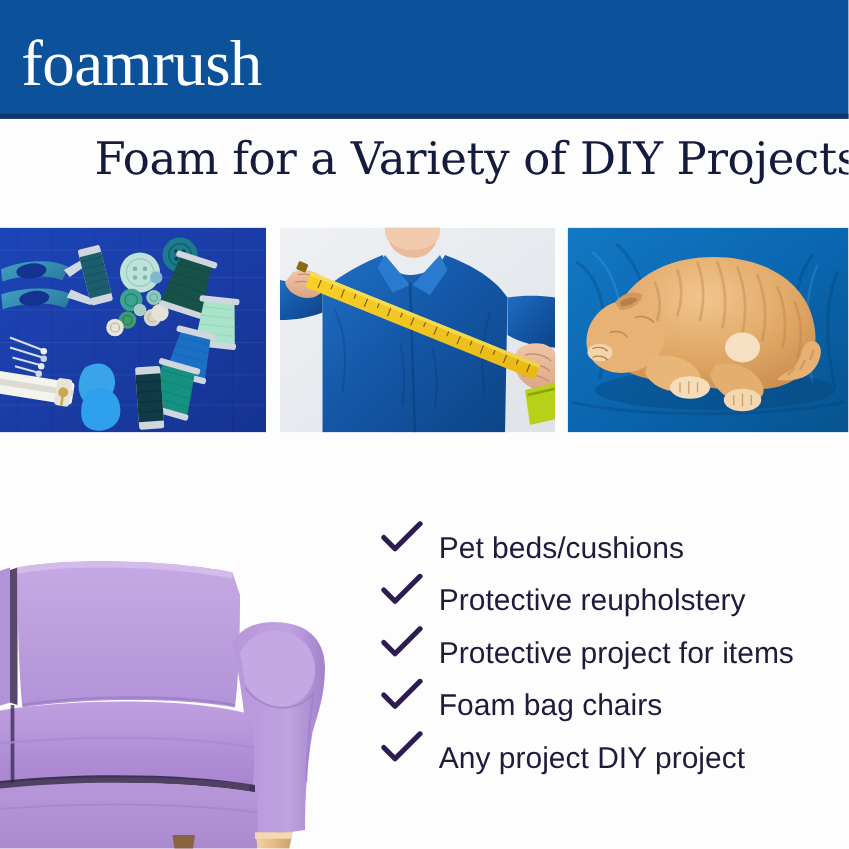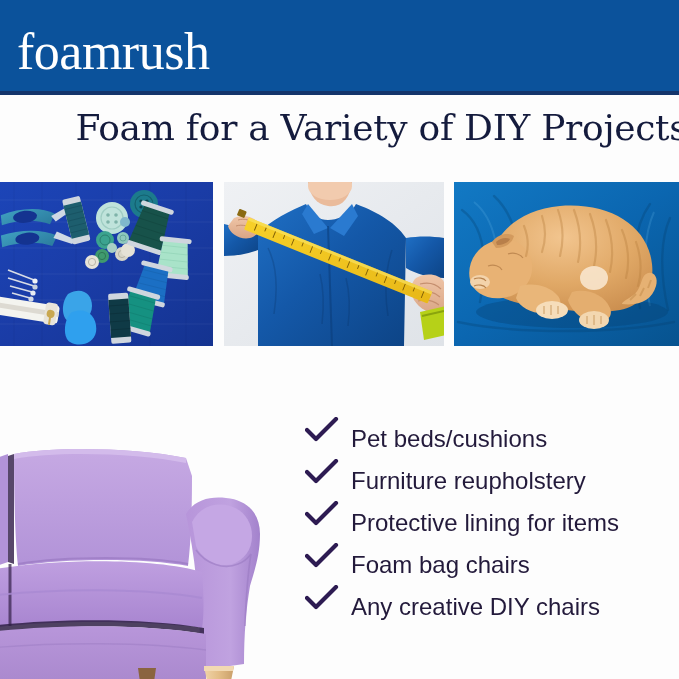--- a/index.html
+++ b/index.html
@@ -409,48 +409,48 @@
       </span>
       <span class="bullet-label">Pet beds/cushions</span>
     </div>
 
     <div class="bullet-row">
       <span class="check">
         <svg width="34" height="26" viewBox="0 0 34 26">
           <path d="M2 13 L11 22 L31 2" fill="none" stroke="#2d1b52" stroke-width="4.2" stroke-linecap="round" stroke-linejoin="round"></path>
         </svg>
       </span>
-      <span class="bullet-label">Furniture reupholstery</span>
+      <span class="bullet-label">Protective reupholstery</span>
     </div>
 
     <div class="bullet-row">
       <span class="check">
         <svg width="34" height="26" viewBox="0 0 34 26">
           <path d="M2 13 L11 22 L31 2" fill="none" stroke="#2d1b52" stroke-width="4.2" stroke-linecap="round" stroke-linejoin="round"></path>
         </svg>
       </span>
-      <span class="bullet-label">Protective lining for items</span>
+      <span class="bullet-label">Protective project for items</span>
     </div>
 
     <div class="bullet-row">
       <span class="check">
         <svg width="34" height="26" viewBox="0 0 34 26">
           <path d="M2 13 L11 22 L31 2" fill="none" stroke="#2d1b52" stroke-width="4.2" stroke-linecap="round" stroke-linejoin="round"></path>
         </svg>
       </span>
       <span class="bullet-label">Foam bag chairs</span>
     </div>
 
     <div class="bullet-row">
       <span class="check">
         <svg width="34" height="26" viewBox="0 0 34 26">
           <path d="M2 13 L11 22 L31 2" fill="none" stroke="#2d1b52" stroke-width="4.2" stroke-linecap="round" stroke-linejoin="round"></path>
         </svg>
       </span>
-      <span class="bullet-label">Any creative DIY chairs</span>
+      <span class="bullet-label">Any project DIY project</span>
     </div>
   </div>
 
   <div class="sofa">
     <svg viewBox="0 0 290 241" preserveAspectRatio="none">
       <defs>
         <linearGradient id="cushTop" x1="0" y1="0" x2="0" y2="1">
           <stop offset="0" stop-color="#c6a9e3"></stop>
           <stop offset="1" stop-color="#b293d8"></stop>
         </linearGradient>

